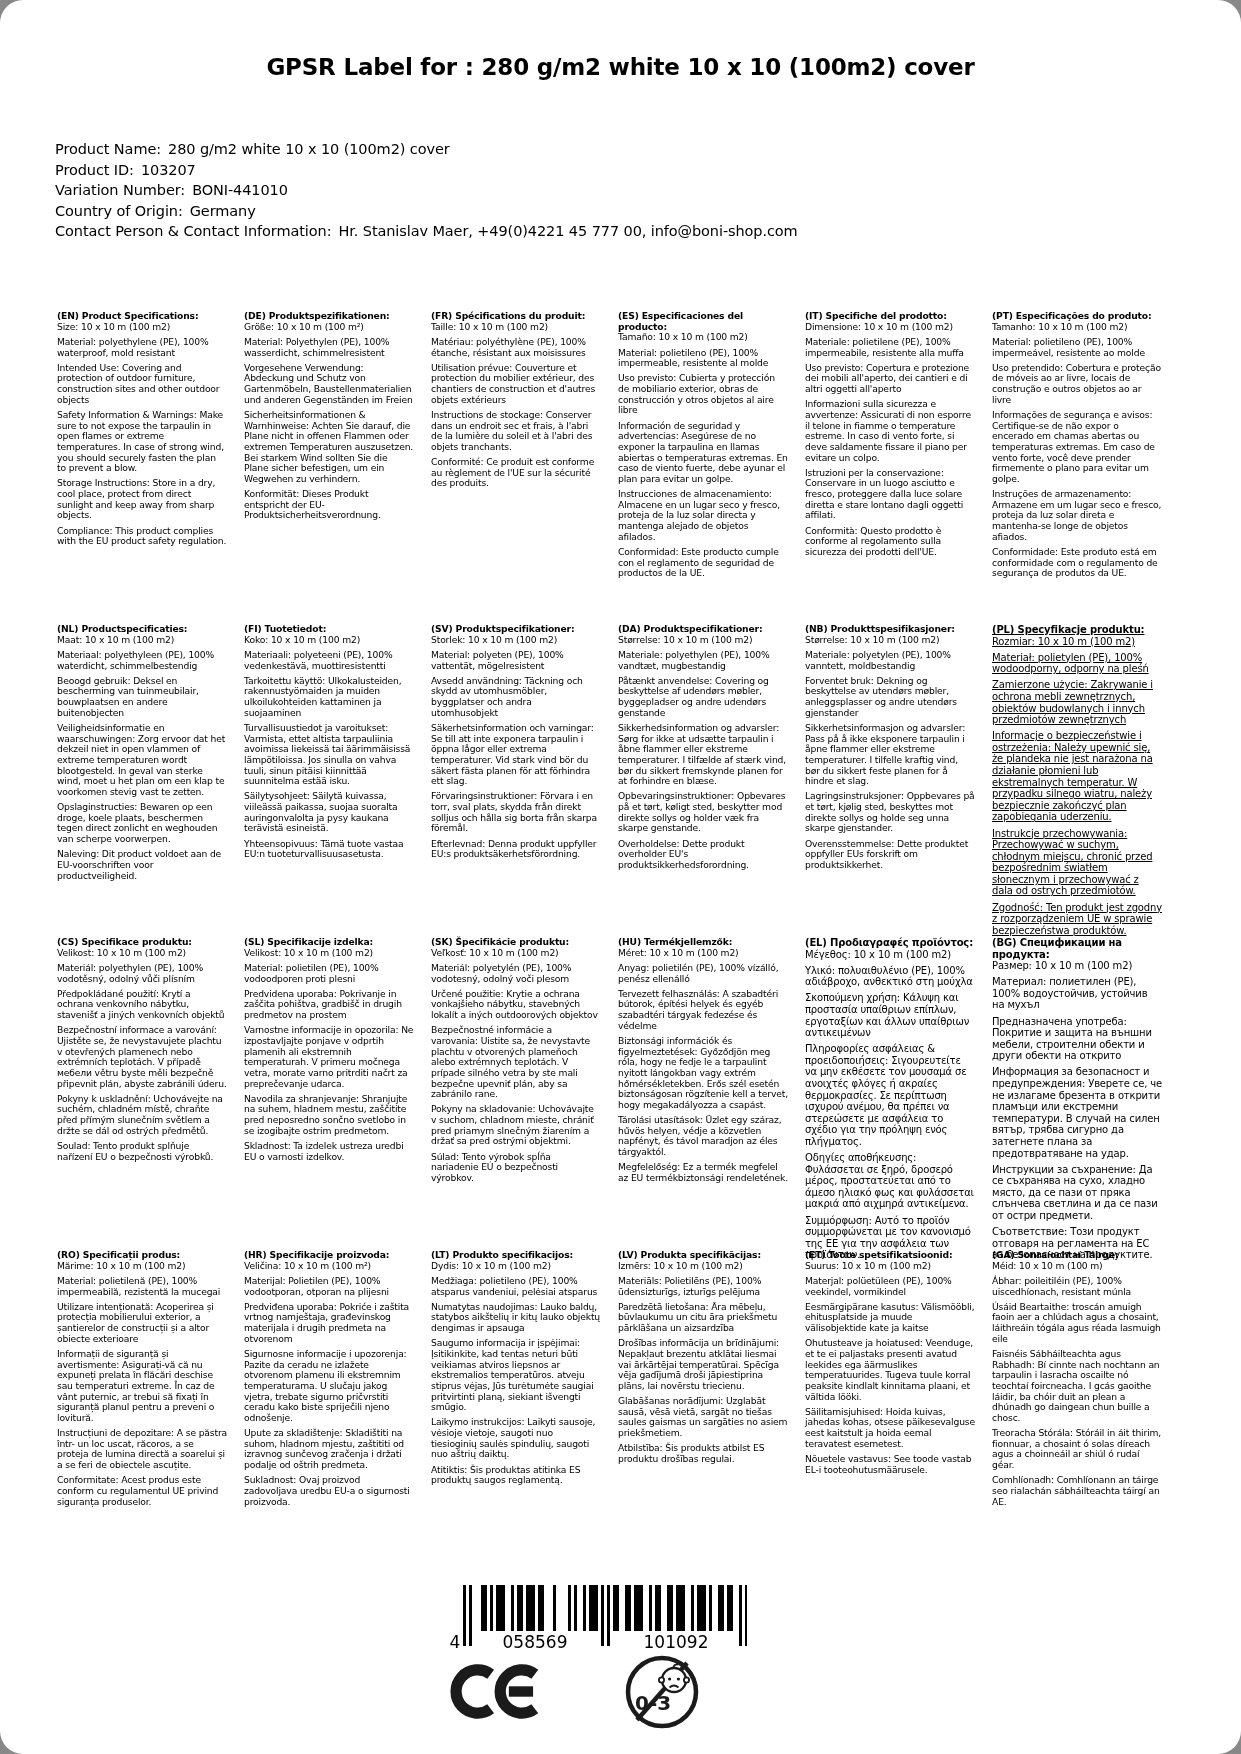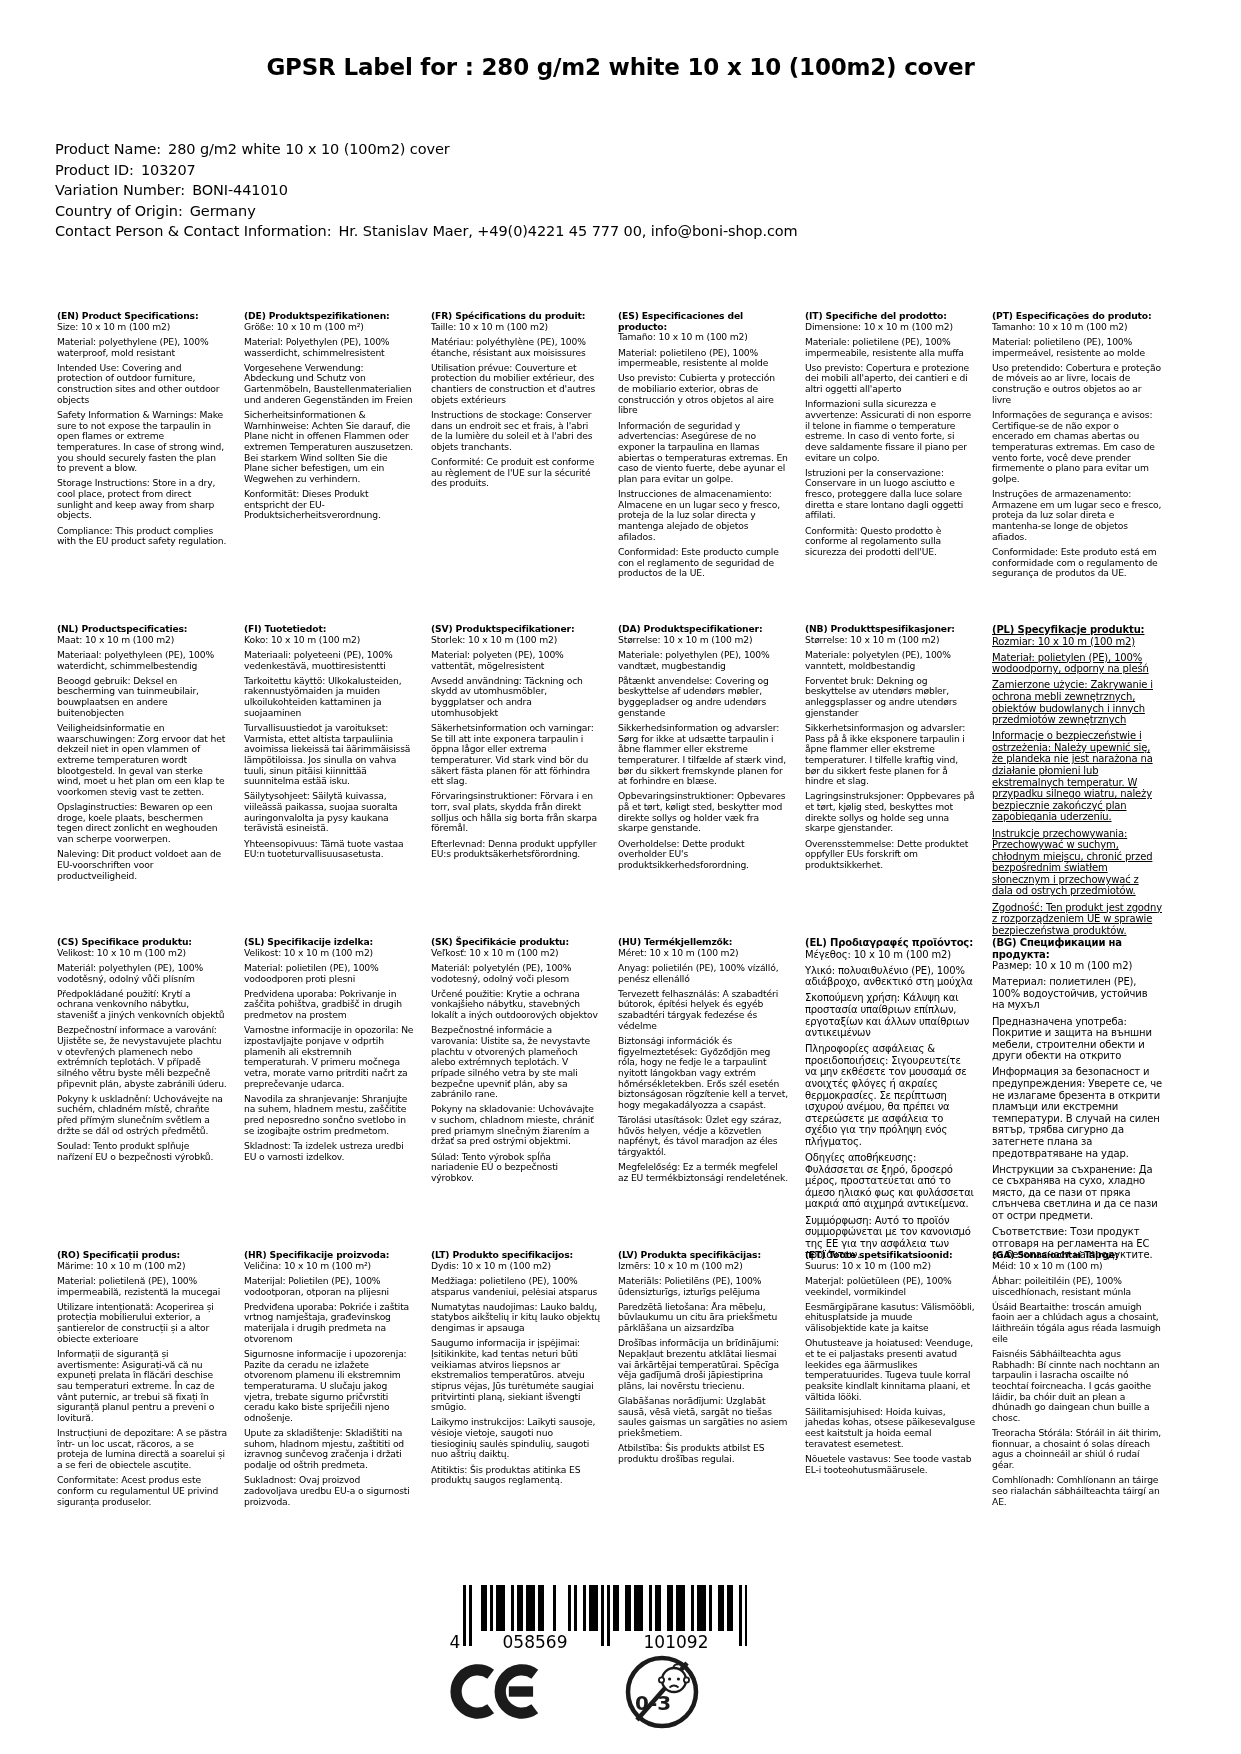--- a/index.html
+++ b/index.html
@@ -1,17 +1,17 @@
 <!DOCTYPE html>
 <html><head>
 <meta charset="utf-8">
 <style>
   html,body{margin:0;padding:0;background:#888;}
   .page{position:relative;width:1241px;height:1754px;background:#ffffff;color:#000;
-        font-family:"DejaVu Sans", sans-serif;overflow:hidden;margin:0 auto;}
+        font-family:"DejaVu Sans", sans-serif;overflow:hidden;margin:0 auto;border-radius:23px;}
   .title{position:absolute;top:54px;left:0;width:100%;text-align:center;
          font-size:23px;font-weight:bold;letter-spacing:-0.2px;}
   .info{position:absolute;left:55px;top:139px;width:1100px;}
   .info-line{font-size:14.5px;line-height:20.6px;letter-spacing:-0.1px;}
   .info-label{font-weight:normal;}
   .info-value{margin-left:7px;}
   .grid{position:absolute;left:57px;top:311px;width:1170px;display:grid;
         grid-template-columns:repeat(6,170px);column-gap:17px;
         grid-template-rows:313px 313px 313px auto;align-items:start;}
   .block{font-size:9.2px;line-height:1.16;letter-spacing:-0.15px;}
@@ -145,21 +145,21 @@
         <p>Zamierzone użycie: Zakrywanie i ochrona mebli zewnętrznych, obiektów budowlanych i innych przedmiotów zewnętrznych</p>
         <p>Informacje o bezpieczeństwie i ostrzeżenia: Należy upewnić się, że plandeka nie jest narażona na działanie płomieni lub ekstremalnych temperatur. W przypadku silnego wiatru, należy bezpiecznie zakończyć plan zapobiegania uderzeniu.</p>
         <p>Instrukcje przechowywania: Przechowywać w suchym, chłodnym miejscu, chronić przed bezpośrednim światłem słonecznym i przechowywać z dala od ostrych przedmiotów.</p>
         <p>Zgodność: Ten produkt jest zgodny z rozporządzeniem UE w sprawie bezpieczeństwa produktów.</p>
       </div>
       <div class="block ">
         <div class="bh">(CS) Specifikace produktu:</div>
         <p class="first">Velikost: 10 x 10 m (100 m2)</p>
         <p>Materiál: polyethylen (PE), 100% vodotěsný, odolný vůči plísním</p>
         <p>Předpokládané použití: Krytí a ochrana venkovního nábytku, stavenišť a jiných venkovních objektů</p>
-        <p>Bezpečnostní informace a varování: Ujistěte se, že nevystavujete plachtu v otevřených plamenech nebo extrémních teplotách. V případě silného větru byste měli bezpečně připevnit plán, abyste zabránili úderu.</p>
+        <p>Bezpečnostní informace a varování: Ujistěte se, že nevystavujete plachtu v otevřených plamenech nebo extrémních teplotách. V případě мебели větru byste měli bezpečně připevnit plán, abyste zabránili úderu.</p>
         <p>Pokyny k uskladnění: Uchovávejte na suchém, chladném místě, chraňte před přímým slunečním světlem a držte se dál od ostrých předmětů.</p>
         <p>Soulad: Tento produkt splňuje nařízení EU o bezpečnosti výrobků.</p>
       </div>
       <div class="block ">
         <div class="bh">(SL) Specifikacije izdelka:</div>
         <p class="first">Velikost: 10 x 10 m (100 m2)</p>
         <p>Material: polietilen (PE), 100% vodoodporen proti plesni</p>
         <p>Predvidena uporaba: Pokrivanje in zaščita pohištva, gradbišč in drugih predmetov na prostem</p>
         <p>Varnostne informacije in opozorila: Ne izpostavljajte ponjave v odprtih plamenih ali ekstremnih temperaturah. V primeru močnega vetra, morate varno pritrditi načrt za preprečevanje udarca.</p>
         <p>Navodila za shranjevanje: Shranjujte na suhem, hladnem mestu, zaščitite pred neposredno sončno svetlobo in se izogibajte ostrim predmetom.</p>

